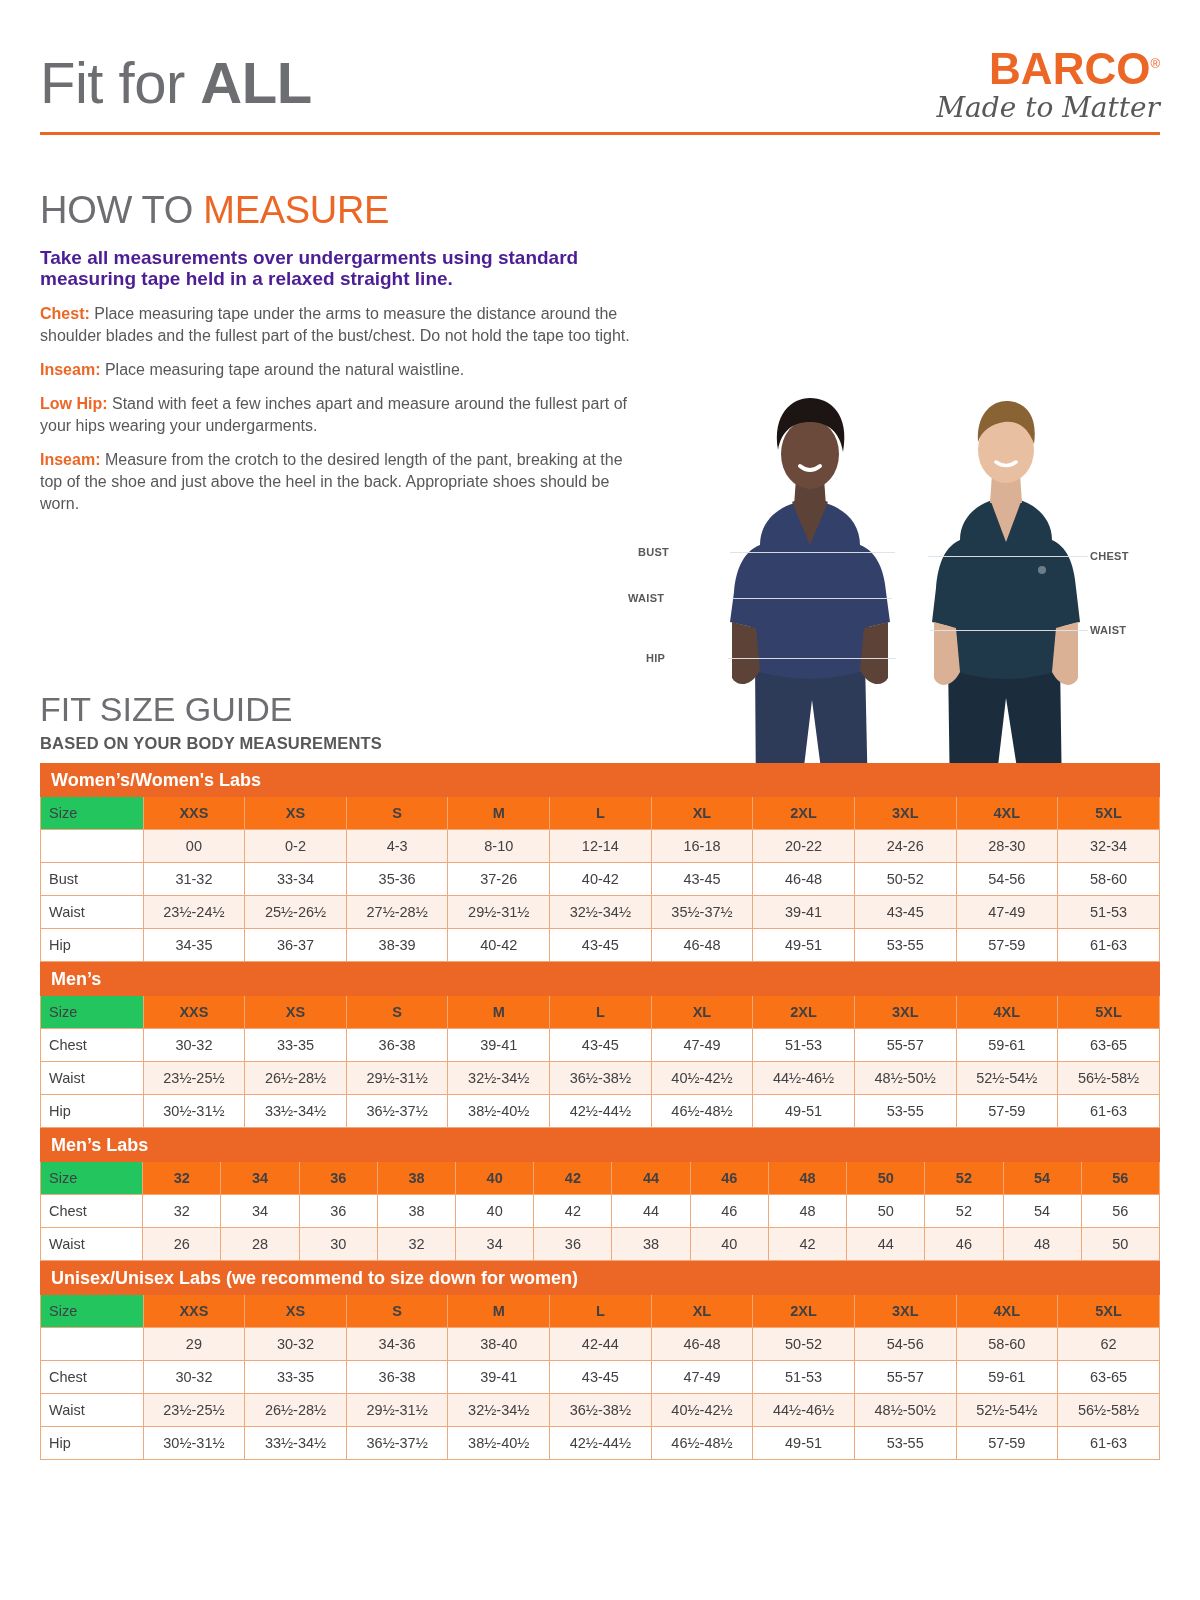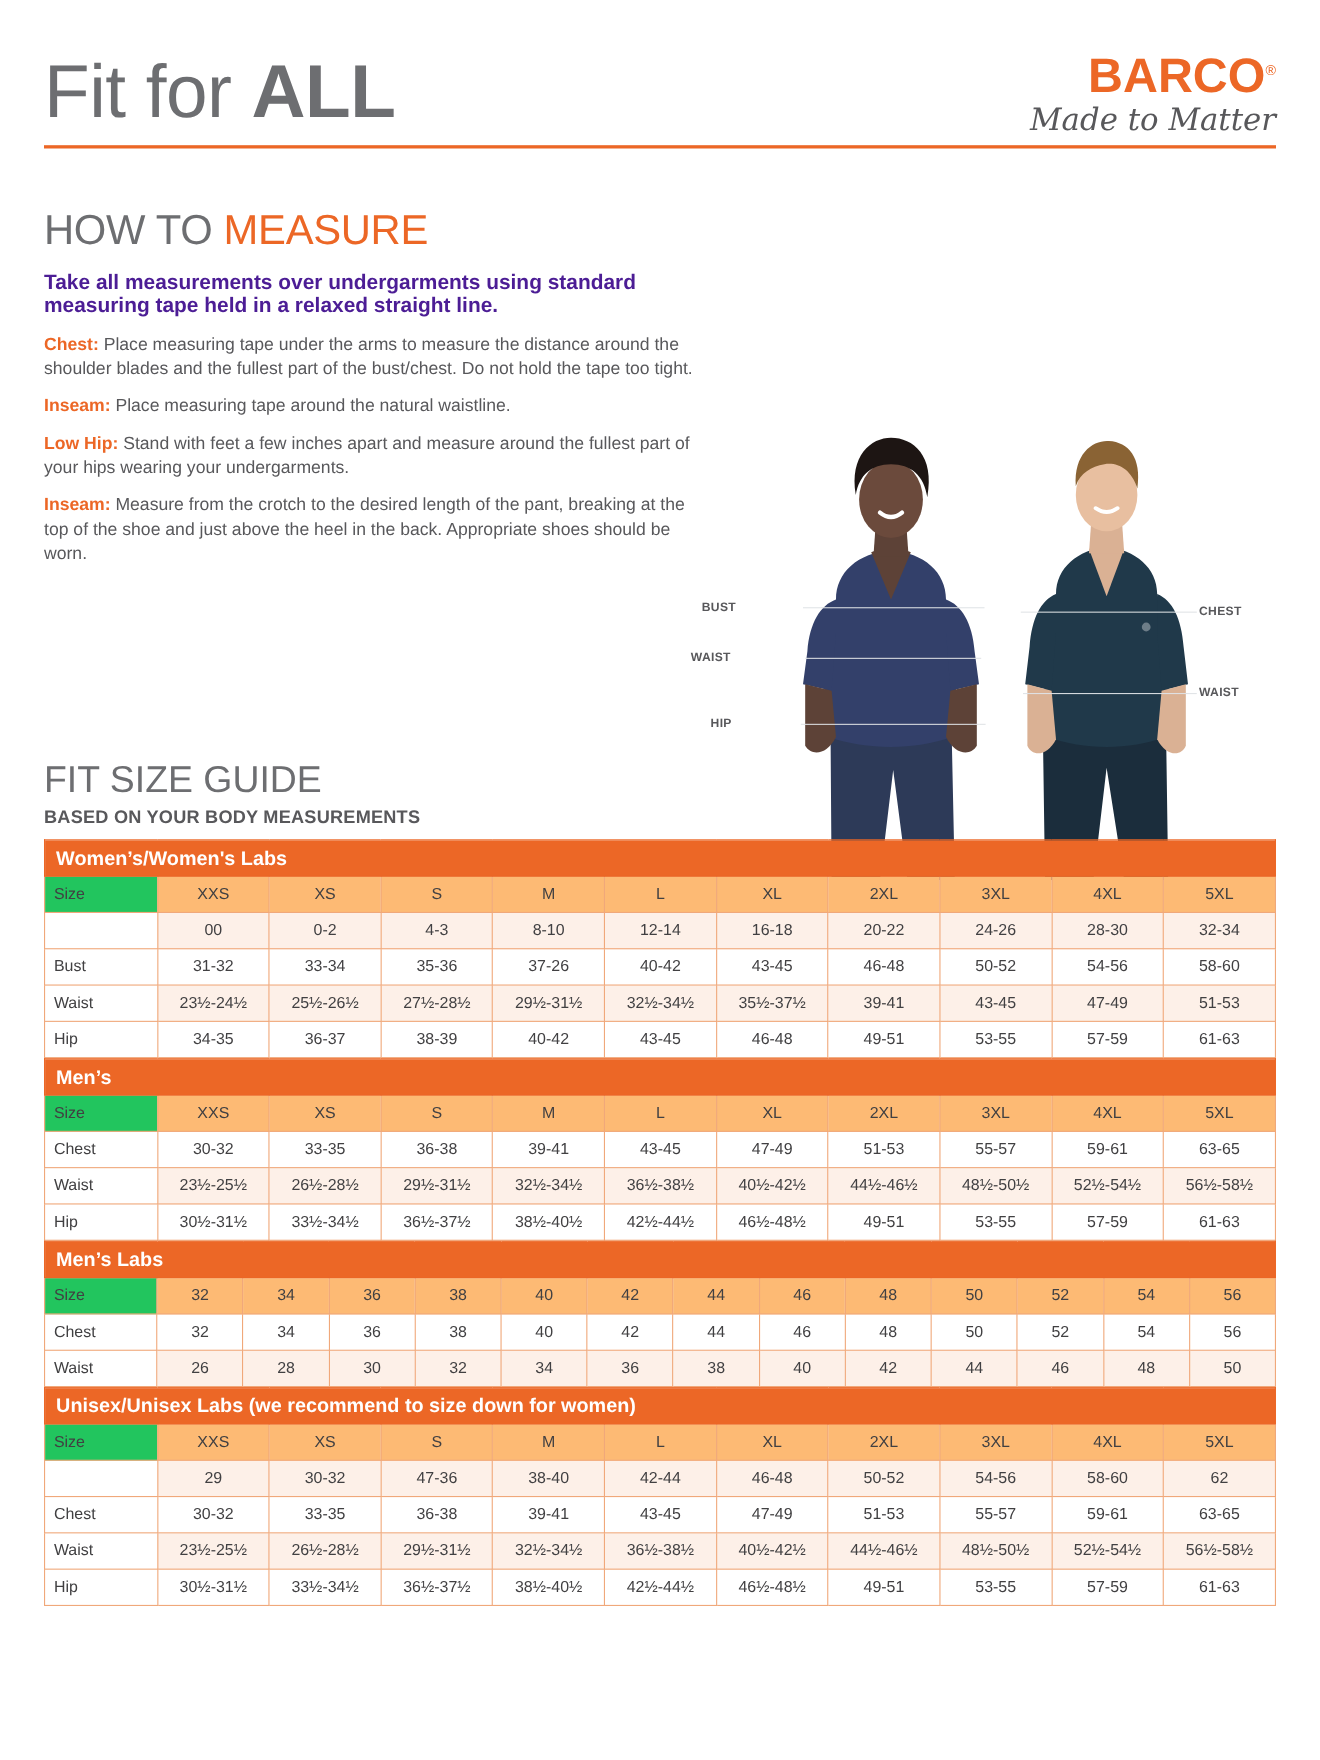--- a/index.html
+++ b/index.html
@@ -24,21 +24,21 @@
   }
 
   
   .header {
     position: relative;
     height: 120px;
     padding-top: 48px;
     box-sizing: border-box;
   }
   .hero-title {
-    font-size: 68px;
+    font-size: 58px;
     line-height: 70px;
     color: #6d6e71;
     font-weight: 400;
     letter-spacing: -0.5px;
     margin: 0;
   }
   .hero-title b {
     font-weight: 700;
   }
   .brand {
@@ -177,22 +177,22 @@
     background: #ec6726;
     color: #ffffff;
     font-size: 18px;
     font-weight: 700;
     text-align: left;
     padding-left: 10px;
     height: 32px;
     border: 1px solid #ec6726;
   }
   tr.sizes td {
-    background: #fdba74;
-    font-weight: 400;
+    background: #f97316;
+    font-weight: 700;
   }
   tr.sizes td.rowlabel {
     background: #22c55e;
     font-weight: 400;
   }
   tr.nums td {
     background: #fdf0e8;
   }
   tr.nums td.rowlabel {
     background: #ffffff;
@@ -551,21 +551,21 @@
               <td>XL</td>
               <td>2XL</td>
               <td>3XL</td>
               <td>4XL</td>
               <td>5XL</td>
             </tr>
             <tr class="nums">
               <td class="rowlabel"></td>
               <td>29</td>
               <td>30-32</td>
-              <td>47-36</td>
+              <td>34-36</td>
               <td>38-40</td>
               <td>42-44</td>
               <td>46-48</td>
               <td>50-52</td>
               <td>54-56</td>
               <td>58-60</td>
               <td>62</td>
             </tr>
             <tr class="alt">
               <td class="rowlabel">Chest</td>

